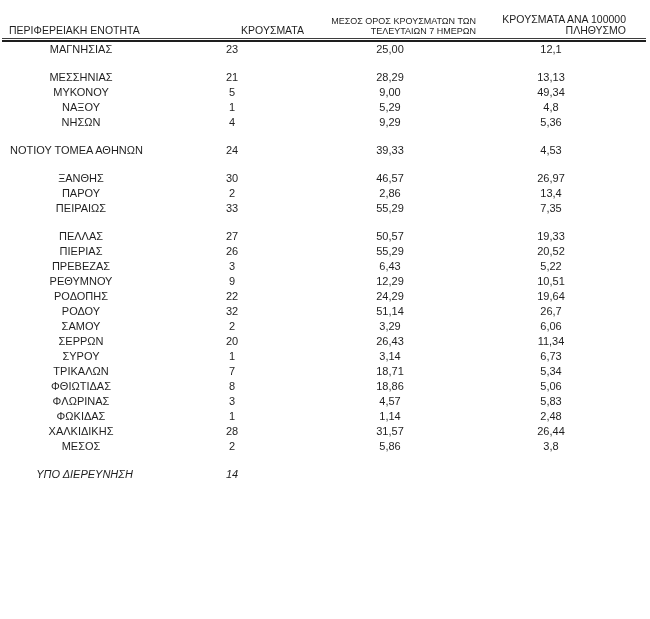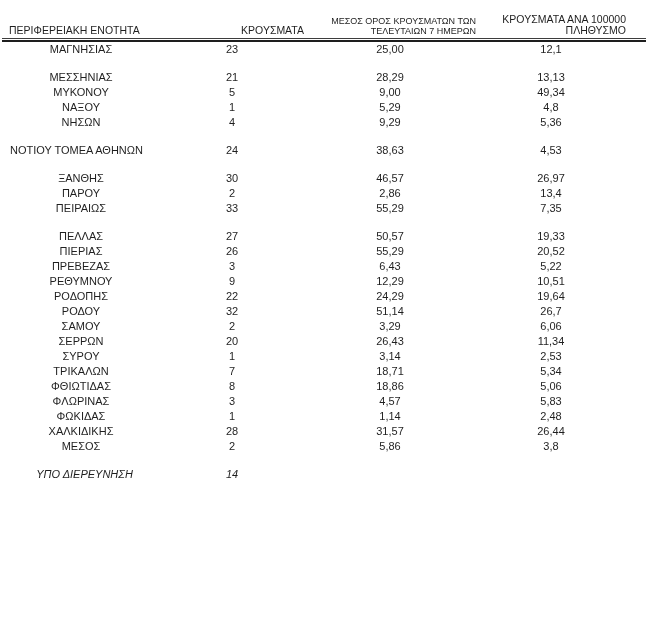--- a/index.html
+++ b/index.html
@@ -129,21 +129,21 @@
           <td class="c1">4</td>
           <td class="c2">9,29</td>
           <td class="c3">5,36</td>
         </tr>
         <tr class="spacer">
           <td colspan="4"></td>
         </tr>
         <tr>
           <td class="c0 left">ΝΟΤΙΟΥ ΤΟΜΕΑ ΑΘΗΝΩΝ</td>
           <td class="c1">24</td>
-          <td class="c2">38,63</td>
+          <td class="c2">39,33</td>
           <td class="c3">4,53</td>
         </tr>
         <tr class="spacer">
           <td colspan="4"></td>
         </tr>
         <tr>
           <td class="c0">ΞΑΝΘΗΣ</td>
           <td class="c1">30</td>
           <td class="c2">46,57</td>
           <td class="c3">26,97</td>
@@ -208,21 +208,21 @@
         <tr>
           <td class="c0">ΣΕΡΡΩΝ</td>
           <td class="c1">20</td>
           <td class="c2">26,43</td>
           <td class="c3">11,34</td>
         </tr>
         <tr>
           <td class="c0">ΣΥΡΟΥ</td>
           <td class="c1">1</td>
           <td class="c2">3,14</td>
-          <td class="c3">2,53</td>
+          <td class="c3">6,73</td>
         </tr>
         <tr>
           <td class="c0">ΤΡΙΚΑΛΩΝ</td>
           <td class="c1">7</td>
           <td class="c2">18,71</td>
           <td class="c3">5,34</td>
         </tr>
         <tr>
           <td class="c0">ΦΘΙΩΤΙΔΑΣ</td>
           <td class="c1">8</td>

